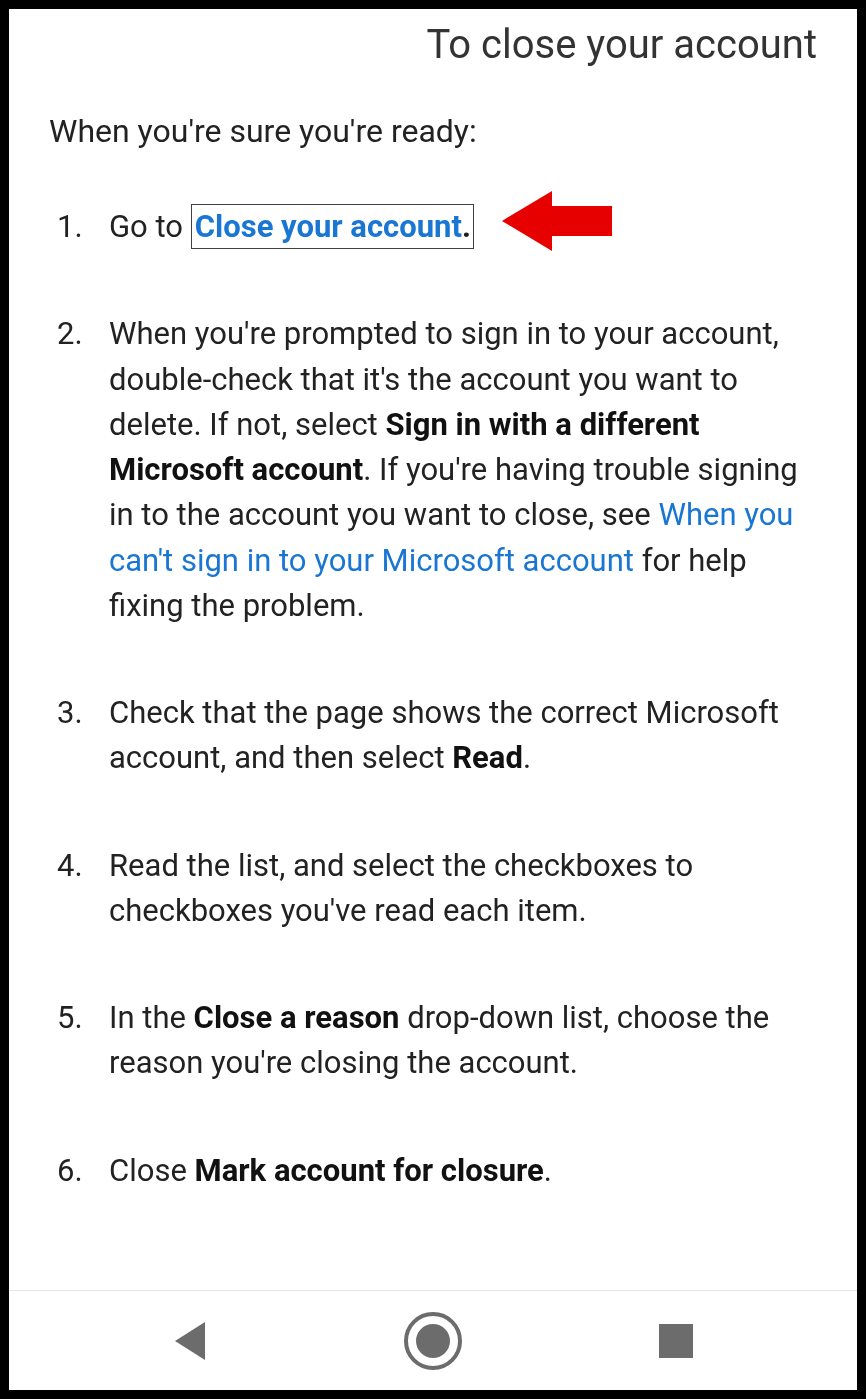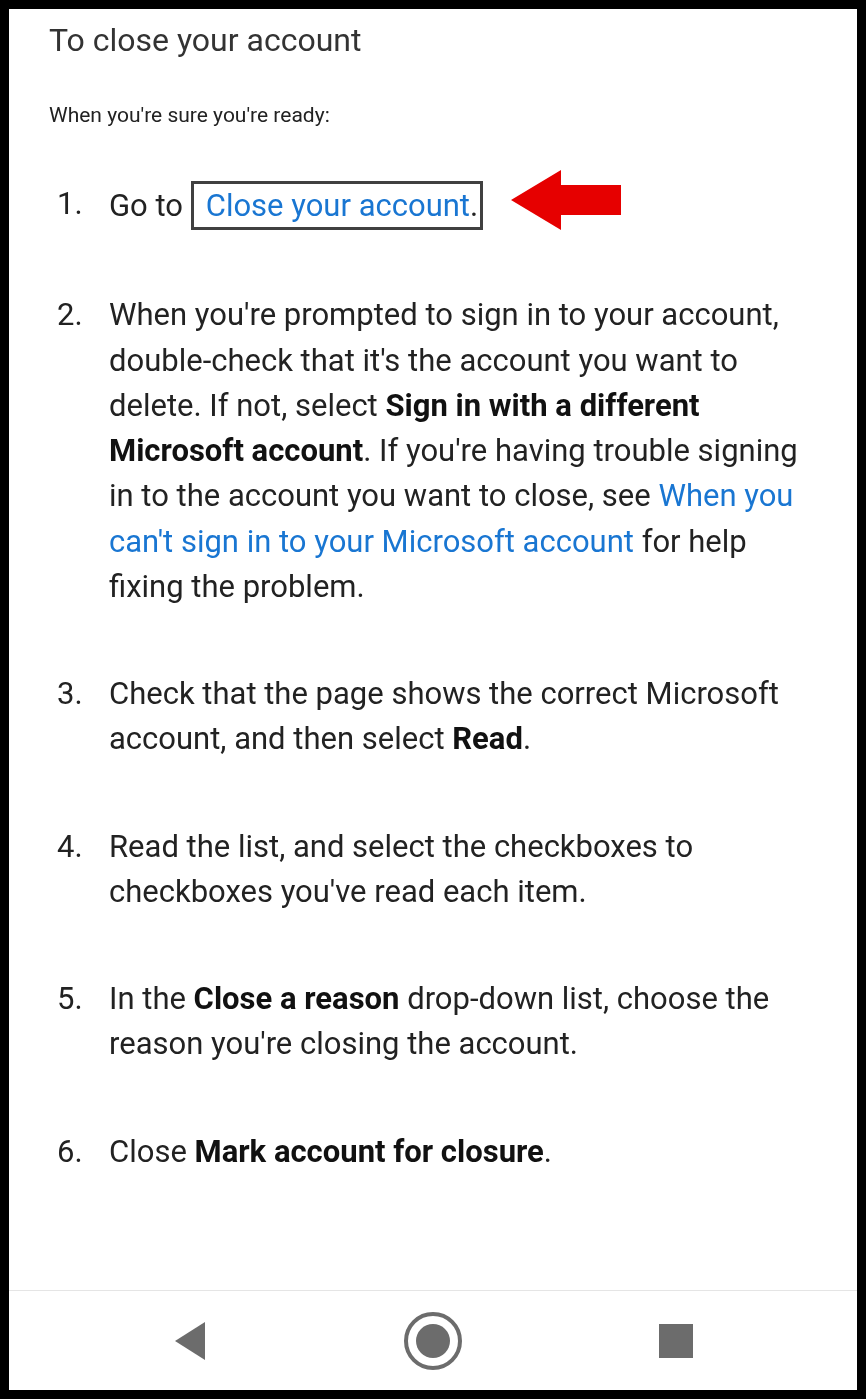--- a/index.html
+++ b/index.html
@@ -8,28 +8,29 @@
       font-family: Roboto, "Segoe UI", Arial, sans-serif;
       background: #fff;
       border: 9px solid #000;
       position: relative;
     }
     .content {
       padding: 10px 40px 0 40px;
       color: #222;
     }
     .heading {
-      font-size: 32px;
+      font-size: 40px;
       color: #333;
       margin-top: 2px;
       margin-bottom: 44px;
       font-weight: 400;
+      text-align: right;
     }
     .subheading {
-      font-size: 21px;
+      font-size: 32px;
       color: #222;
       margin-bottom: 54px;
       font-weight: 400;
     }
     ol.steps {
       list-style: none;
       counter-reset: step;
       padding-left: 8px;
     }
     ol.steps > li {
@@ -48,24 +49,25 @@
       top: 0;
       font-size: 31px;
       color: #222;
     }
     .link {
       color: #1976d2;
       text-decoration: none;
     }
     .bold { font-weight: 700; color: #111; }
     .highlight-box {
-      border: 3px solid #404040;
-      padding: 0 2px 0 12px;
+      border: 1px solid #404040;
+      padding: 0 2px 0 3px;
       display: inline-block;
       line-height: 1.4;
+      font-weight: bold;
     }
     .step1-wrap { position: relative; display: inline-block; }
     .arrow {
       position: absolute;
       left: 100%;
       margin-left: 28px;
       top: 50%;
       transform: translateY(-50%);
     }
     .navbar {

